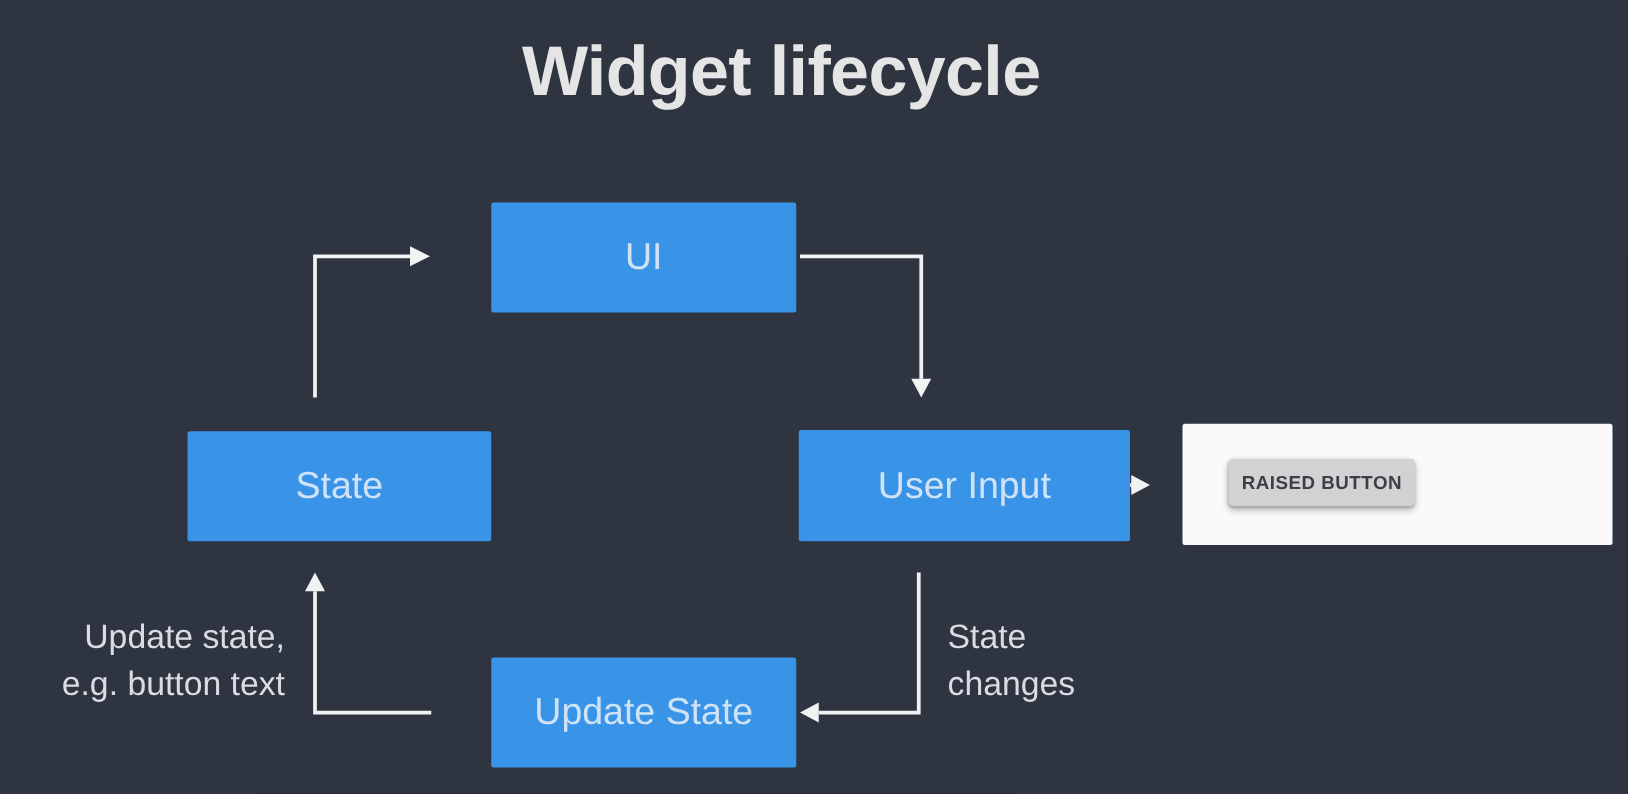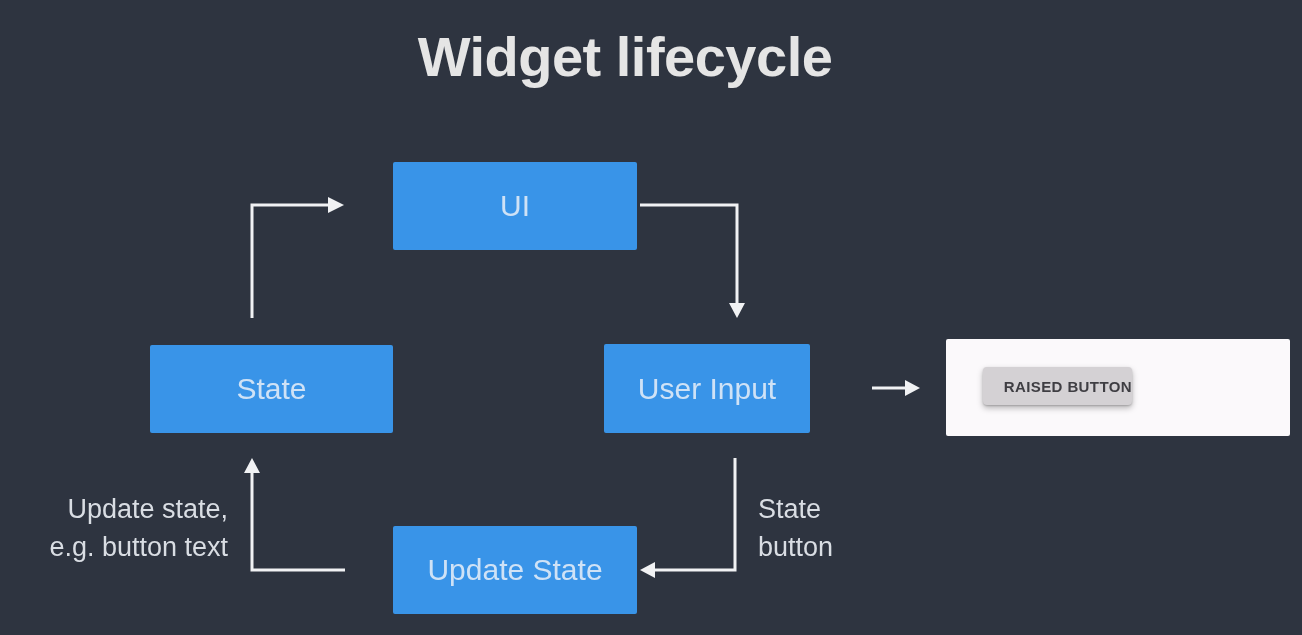--- a/index.html
+++ b/index.html
@@ -41,21 +41,21 @@
     display: flex;
     align-items: center;
     justify-content: center;
     font-size: 30px;
     font-weight: 400;
     border-radius: 2px;
     margin-left: 20px;
   }
   .node-ui           { left: 373px; top: 162px; width: 244px; height: 88px; }
   .node-state        { left: 130px; top: 345px; width: 243px; height: 88px; }
-  .node-user-input   { left: 584px; top: 344px; width: 206px; height: 89px; text-align: right; }
+  .node-user-input   { left: 619px; top: 344px; width: 265px; height: 89px; text-align: right; }
   .node-update-state { left: 373px; top: 526px; width: 244px; height: 88px; }
 
   .flow-label {
     position: absolute;
     color: #d9dde3;
     font-size: 27px;
     line-height: 38px;
   }
   .label-update-note   { left: 18px;  top: 490px; width: 210px; text-align: right; }
   .label-state-changes { left: 758px; top: 490px; text-align: left; }
@@ -71,21 +71,21 @@
   }
   .btn {
     position: absolute;
     border: none;
     border-radius: 4px;
     font-family: "Liberation Sans", sans-serif;
     font-size: 15px;
     font-weight: 700;
     letter-spacing: 0.4px;
     padding: 0;
-    text-align: right;
+    text-align: center;
   }
   .btn-raised {
     left: 37px; top: 28px; width: 149px; height: 38px;
     background: #d4d1d4;
     color: #3f3e43;
     box-shadow: 0 3px 6px rgba(0,0,0,0.28), 0 1px 2px rgba(0,0,0,0.18);
     cursor: pointer;
   }
   .btn-disabled {
     left: 202px; top: 29px; width: 107px; height: 37px;
@@ -125,20 +125,20 @@
 
   <div class="node node-update-state">Update State</div>
 
   <div class="flow-label label-update-note">
     <div>Update state,</div>
     <div>e.g. button text</div>
   </div>
 
   <div class="flow-label label-state-changes">
     <div>State</div>
-    <div>button</div>
+    <div>changes</div>
   </div>
 
   <div class="panel">
     <button class="btn btn-raised">RAISED BUTTON</button>
   </div>
 
 </div>
 
 </body></html>

